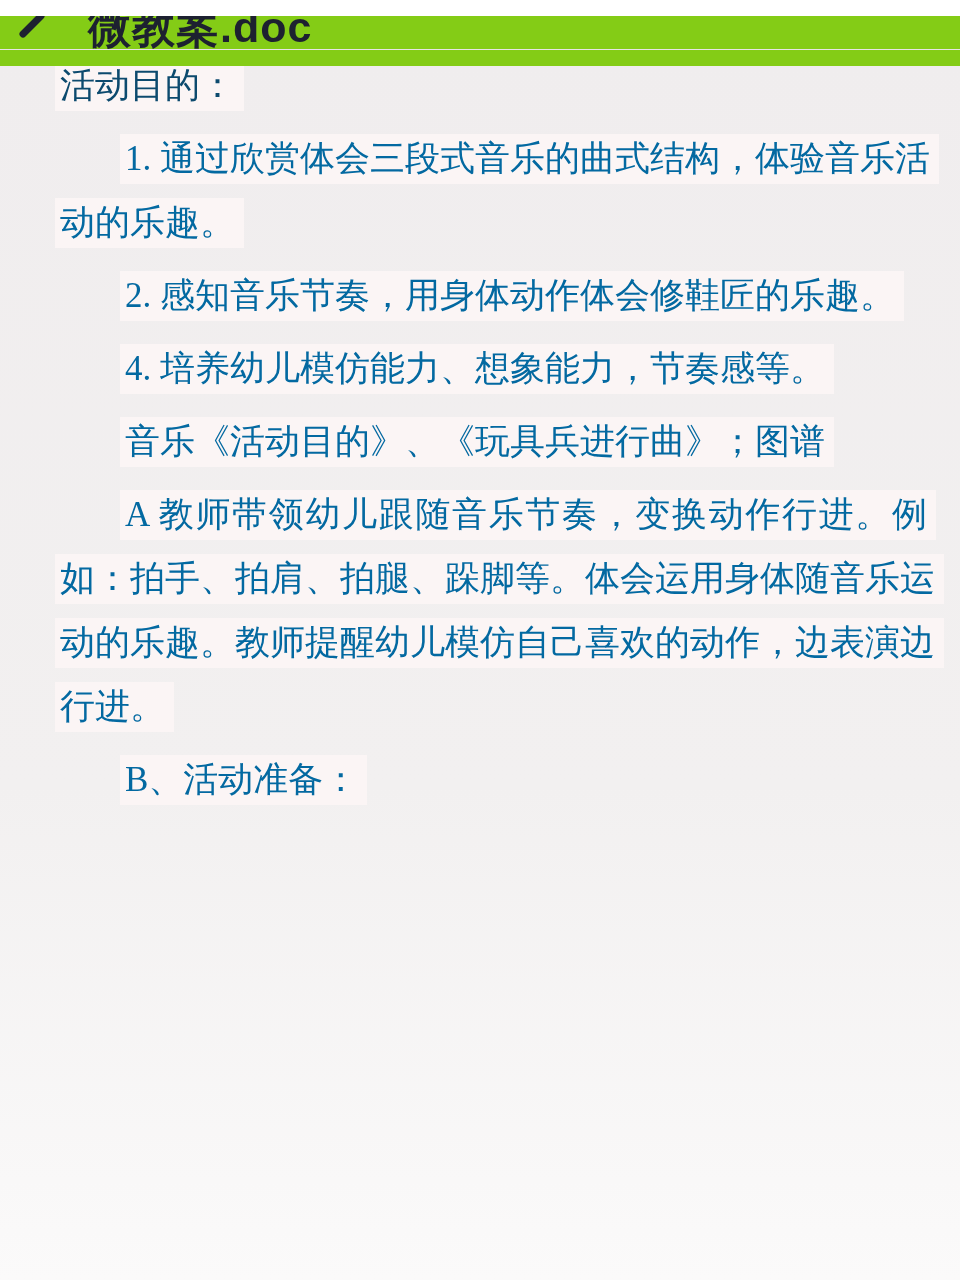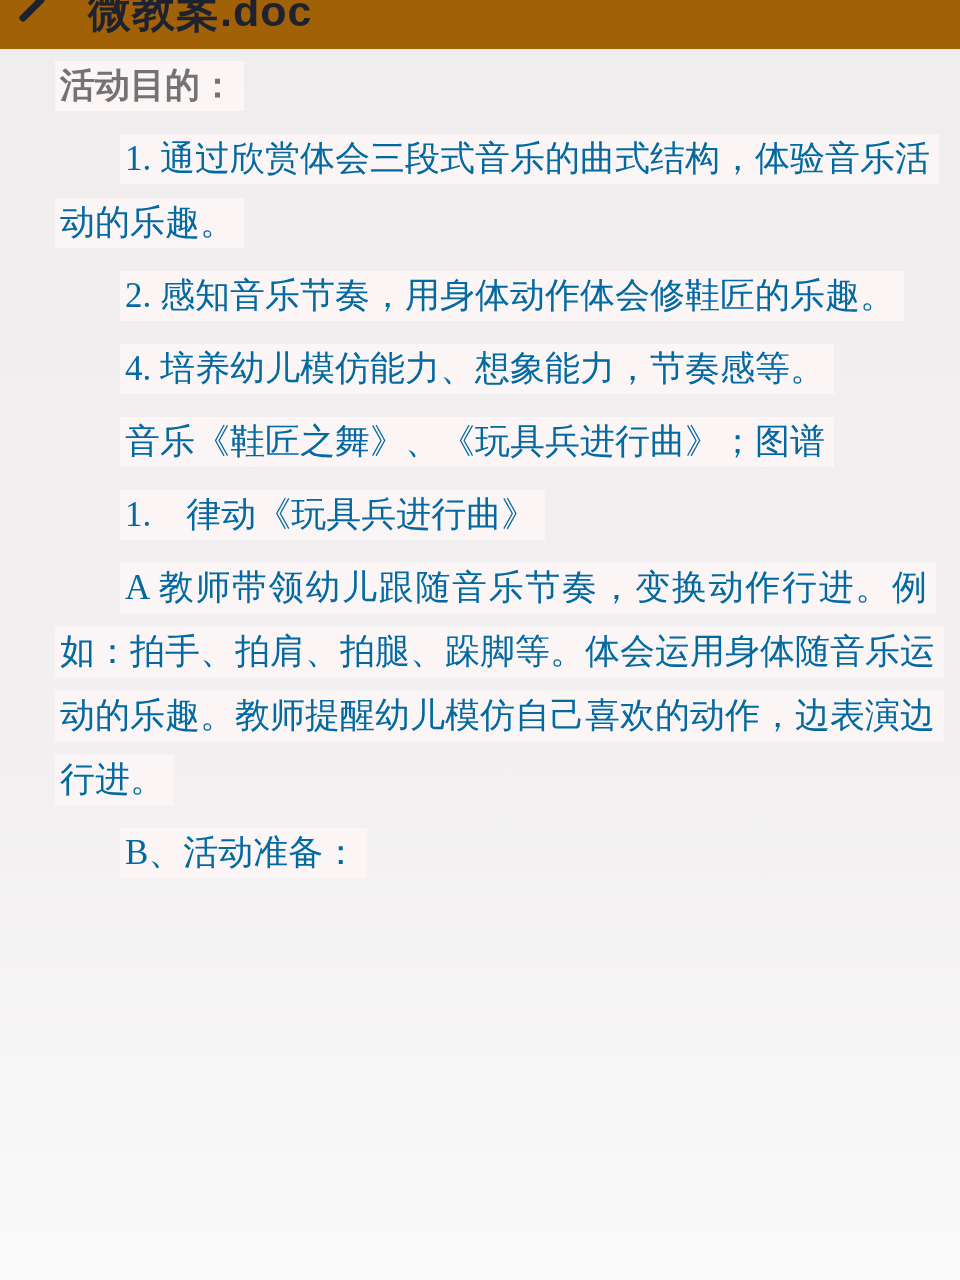--- a/index.html
+++ b/index.html
@@ -6,23 +6,23 @@
   body {
     width: 960px; height: 1280px;
     overflow: hidden;
     background: #ffffff;
     font-family: "Liberation Serif", "DejaVu Serif", serif;
     position: relative;
   }
 
   
   .header {
-    position: absolute; top: 0; left: 0; right: 0;
+    position: absolute; top: 16px; left: 0; right: 0;
     height: 50px;
-    background: #a16207;
+    background: #84cc16;
     overflow: hidden;
     z-index: 2;
   }
   .back-btn {
     position: absolute; left: 16px; top: -10px;
     width: 36px; height: 44px;
     background: transparent; border: none; padding: 0;
     cursor: pointer;
   }
   .back-btn svg { display: block; }
@@ -49,22 +49,22 @@
   }
   .doc p {
     margin: 0 0 9px 0;
     font-size: 35px;
     line-height: 64px;
     color: #0369a1;
     text-align: justify;
     white-space: pre-wrap;
   }
   .doc p.heading {
-    font-weight: bold;
-    color: #737373;
+    font-weight: normal;
+    color: #0c4a6e;
   }
   .doc p.para { text-indent: 65px; }
   .hl {
     background: #fbf5f5;
     padding: 5px 9px 6px 5px;
     box-decoration-break: clone;
     -webkit-box-decoration-break: clone;
   }
 </style>
 </head>
@@ -80,17 +80,16 @@
   </button>
   <div class="doc-title">微教案.doc</div>
 </div>
 <div class="header-divider"></div>
 
 <div class="doc">
     <p class="heading"><span class="hl">活动目的：</span></p>
     <p class="para"><span class="hl">1. 通过欣赏体会三段式音乐的曲式结构，体验音乐活动的乐趣。</span></p>
     <p class="para"><span class="hl">2. 感知音乐节奏，用身体动作体会修鞋匠的乐趣。</span></p>
     <p class="para"><span class="hl">4. 培养幼儿模仿能力、想象能力，节奏感等。</span></p>
-    <p class="para"><span class="hl">音乐《鞋匠之舞》、《玩具兵进行曲》；图谱</span></p>
-    <p class="para"><span class="hl">1.　律动《玩具兵进行曲》</span></p>
+    <p class="para"><span class="hl">音乐《活动目的》、《玩具兵进行曲》；图谱</span></p>
     <p class="para"><span class="hl">A 教师带领幼儿跟随音乐节奏，变换动作行进。例如：拍手、拍肩、拍腿、跺脚等。体会运用身体随音乐运动的乐趣。教师提醒幼儿模仿自己喜欢的动作，边表演边行进。</span></p>
     <p class="para"><span class="hl">B、活动准备：</span></p>
   </div>
 
 </body></html>

